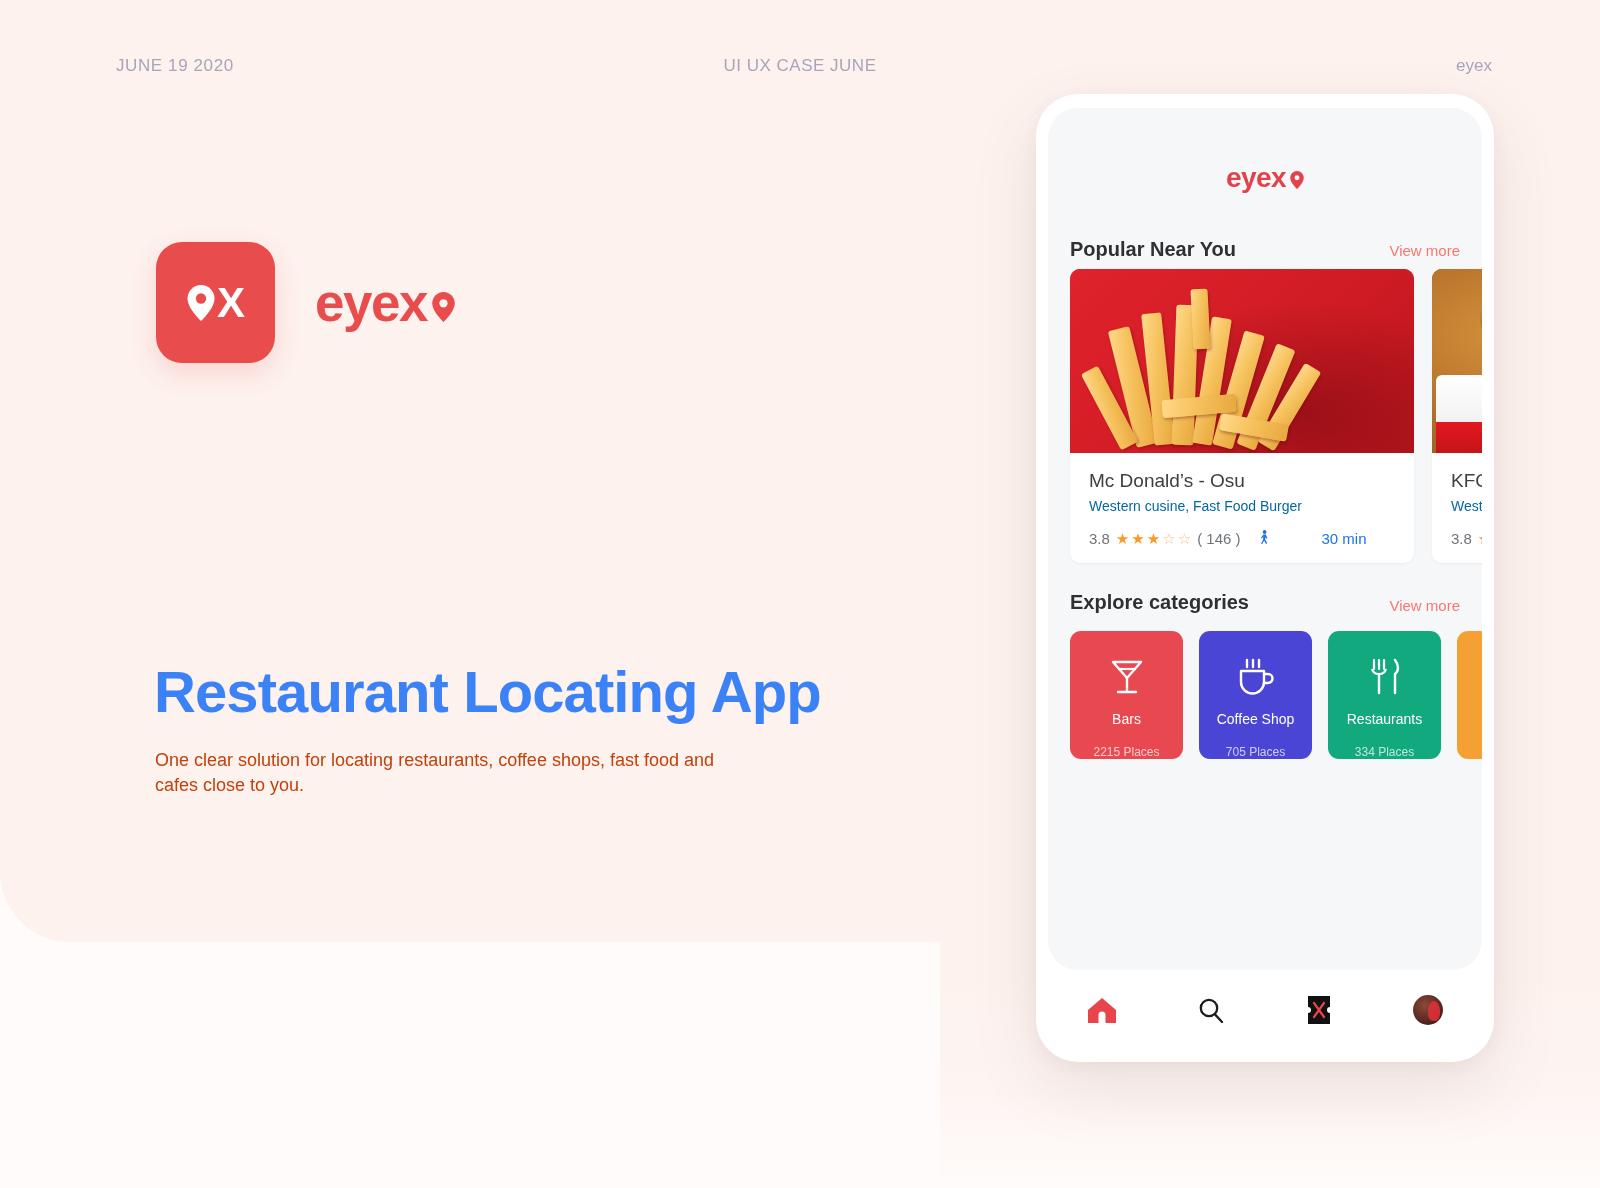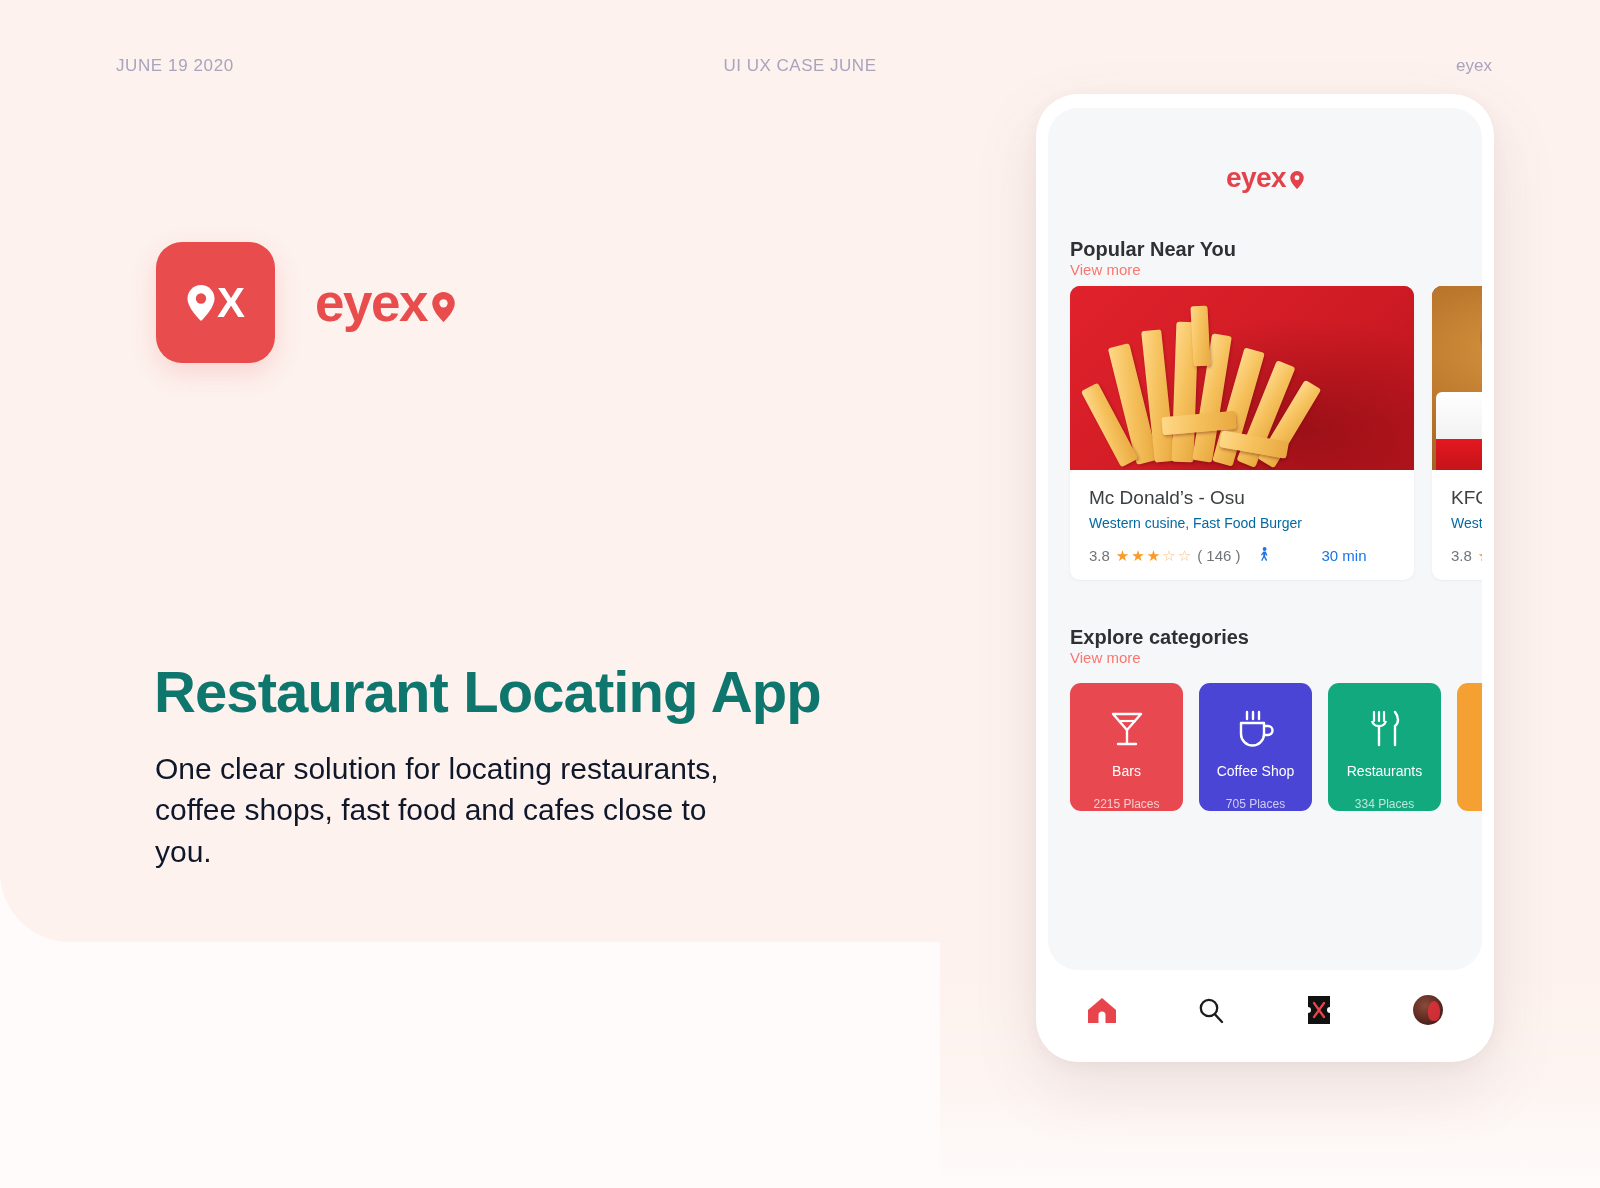--- a/index.html
+++ b/index.html
@@ -131,33 +131,33 @@
     margin-left: 5px;
     margin-top: 8px;
   }
 
   .hero-title {
     position: absolute;
     left: 154px;
     top: 658px;
     font-size: 58px;
     font-weight: 700;
-    color: #0f766e;
+    color: #3b82f6;
     letter-spacing: -0.9px;
     z-index: 5;
     text-align: center;
   }
   .hero-sub {
     position: absolute;
     left: 155px;
     top: 748px;
     width: 600px;
-    font-size: 30px;
+    font-size: 18px;
     line-height: 1.38;
-    color: #0f172a;
+    color: #c2410c;
     z-index: 5;
   }
 
   
   .phone {
     position: absolute;
     left: 1036px;
     top: 94px;
     width: 458px;
     height: 968px;
@@ -218,21 +218,20 @@
     color: #3c4043;
     width: 100%;
   }
   .search-box input::placeholder { color: #9aa0a6; }
 
   .section-head {
     display: flex;
     align-items: baseline;
     justify-content: space-between;
     margin: 46px 22px 0 22px;
-    flex-direction: column;
   }
   .section-title {
     font-size: 20px;
     font-weight: 700;
     color: #2d3134;
   }
   .view-more {
     font-size: 15px;
     color: #f9776e;
     font-weight: 400;
@@ -497,21 +496,21 @@
             <span class="stars">
               <span class="star">★</span>
 
             </span>
 
           </div>
         </div>
       </div>
     </div>
 
-    <div class="section-head" style="margin-top:46px;">
+    <div class="section-head" style="margin-top:28px;align-items:flex-end;">
       <span class="section-title">Explore categories</span>
       <span class="view-more">View more</span>
     </div>
 
     <div class="cat-row">
 
       <div class="cat-tile" style="background:#e8484f;">
         <span class="cat-icon">
           <svg width="34" height="38" viewBox="0 0 34 38">
             <path d="M3 4 L31 4 L17 20 Z" fill="none" stroke="#fff" stroke-width="2.4" stroke-linejoin="round"></path>

